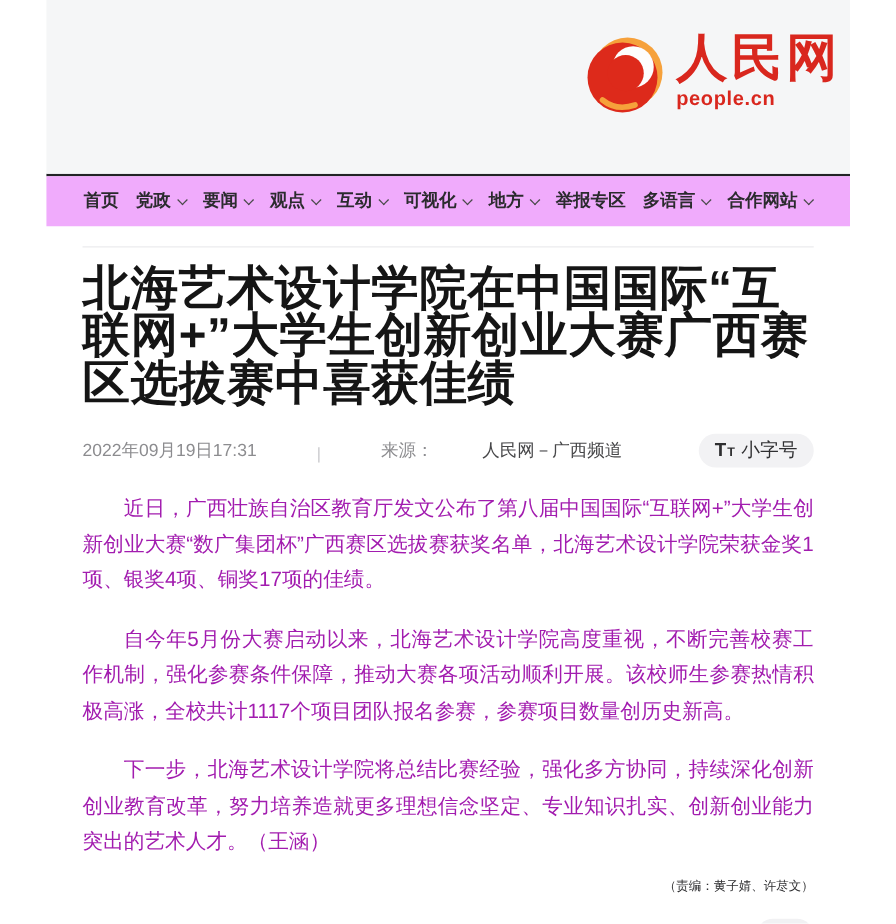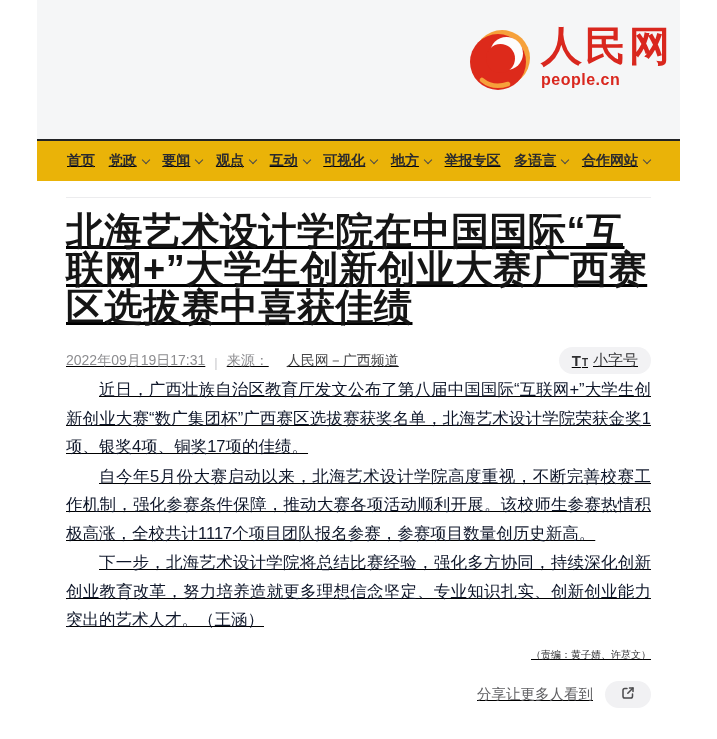--- a/index.html
+++ b/index.html
@@ -1,53 +1,53 @@
 <!DOCTYPE html>
 <html><head>
 <meta charset="utf-8">
 <style>
   * { margin:0; padding:0; box-sizing:border-box; }
   html,body { background:#ffffff; }
   body { font-family:"Liberation Sans","DejaVu Sans",sans-serif; }
-  .page { width:643px; height:739px; background:#ffffff; overflow:hidden; position:relative; margin:0 auto;text-decoration:underline; }
+  .page { width:643px; height:739px; background:#ffffff; overflow:hidden; position:relative; margin:0 auto; }
 
   
   .header { height:139px; background:#f5f6f7; position:relative; }
   .logo { position:absolute; left:430px; top:24px; display:flex; align-items:flex-start; cursor:pointer; }
   .logo-icon { width:66px; height:66px; margin-top:4px; }
   .logo-text { margin-left:8px; }
   .logo-cn { color:#d9271e; font-size:41px; line-height:44px; font-weight:700; letter-spacing:3px; font-family:"DejaVu Serif","Liberation Serif",serif; }
   .logo-en { color:#d9271e; font-size:16px; line-height:22px; font-weight:700; letter-spacing:0.5px; margin-top:1px; }
 
   .topline { height:2px; background:#222326; }
 
   
-  .nav { height:40px; background:#eab308; display:flex; align-items:center; justify-content:space-between; padding:14px 30px; }
+  .nav { height:40px; background:#f0abfc; display:flex; align-items:center; justify-content:space-between; padding:14px 30px; }
   .nav-item { font-size:14px; font-weight:600; color:#2b2b2e; display:inline-flex; align-items:center; cursor:pointer; white-space:nowrap; }
   .chev { display:inline-block; width:6px; height:6px; border-right:1.5px solid #4a4a4a; border-bottom:1.5px solid #4a4a4a; transform:rotate(45deg); margin-left:6px; margin-bottom:3px; }
 
   
   .content { padding:0 29px; }
   .breadcrumb { padding-top:21px; font-size:13.5px; color:#b9b9bc; }
   .breadcrumb span.sep { margin:0 5px; }
   .breadcrumb a { color:#b9b9bc; text-decoration:none; cursor:pointer; }
   .rule { border-top:1px solid #ececee; margin-top:16px; }
 
   .title { margin-top:14px; font-size:38px; line-height:38px; font-weight:700; color:#151515; letter-spacing:0.5px; }
 
   .meta { margin-top:21px; display:flex; align-items:center; justify-content:space-between; }
-  .meta-left { font-size:14px; color:#8c8c8f; display:flex; align-items:flex-end; }
+  .meta-left { font-size:14px; color:#8c8c8f; display:flex; align-items:flex-end;gap:39px; }
   .meta-sep { margin:0 9px; color:#c9c9cc; font-size:13px; }
-  .meta-source { color:#474749; margin-left:18px; }
+  .meta-source { color:#474749; margin-left:0; }
   .fontsize-btn { background:#f2f2f4; border:none; border-radius:14px; height:27px; padding:0 13px; display:flex; align-items:center; cursor:pointer; color:#2f2f31; }
   .t-big { font-size:15px; font-weight:700; line-height:1; }
   .t-small { font-size:10px; font-weight:700; line-height:1; margin:4px 5px 0 1px; }
   .fontsize-label { font-size:15px; }
 
-  .body-text p { margin-top:1px; font-size:16.5px; line-height:28.5px; color:#0f172a; text-align:justify; text-indent:2em; }
+  .body-text p { margin-top:19px; font-size:16.5px; line-height:28.5px; color:#a21caf; text-align:justify; text-indent:2em; }
 
   .editor { margin-top:14px; text-align:right; font-size:10px; color:#2e2e30; }
 
   .share-row { margin-top:19px; display:flex; align-items:center; justify-content:flex-end; }
   .share-label { font-size:14.5px; color:#606063; }
   .share-btn { margin-left:12px; background:#f1f1f3; border:none; border-radius:14px; width:46px; height:27px; display:flex; align-items:center; justify-content:center; cursor:pointer; }
 </style>
 </head>
 <body>
 

